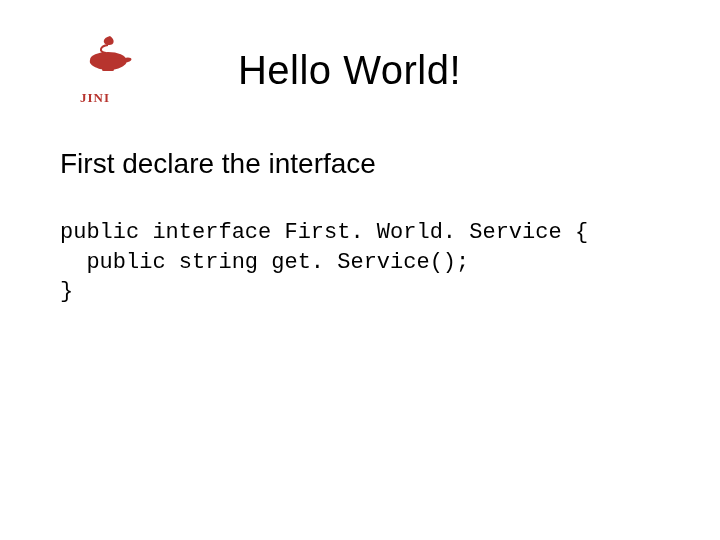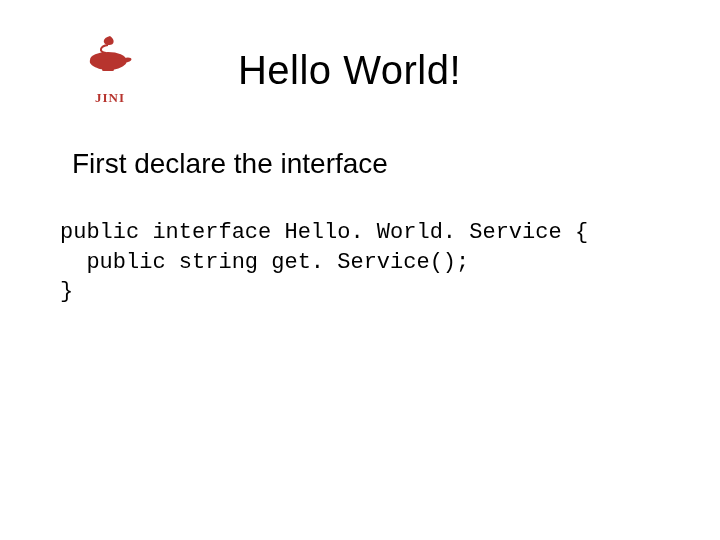--- a/index.html
+++ b/index.html
@@ -31,21 +31,21 @@
     left: 0;
     width: 699px;
     text-align: center;
     font-size: 40px;
     font-weight: 400;
     letter-spacing: 0.5px;
   }
   .subtitle {
     position: absolute;
     top: 148px;
-    left: 72px;
+    left: 60px;
     font-size: 28px;
     font-weight: 400;
   }
   .code {
     position: absolute;
     top: 218px;
     left: 60px;
     font-family: "Courier New", Courier, monospace;
     font-size: 22px;
     line-height: 1.35;
@@ -63,24 +63,24 @@
       <path d="M30 6 C22 8 22 14 28 15 C34 16 36 10 30 6 Z" fill="#b7342e"></path>
       <path d="M28 15 C20 16 18 22 26 23" stroke="#b7342e" stroke-width="2" fill="none"></path>
 
       <ellipse cx="28" cy="30" rx="18" ry="8" fill="#b7342e"></ellipse>
       <path d="M10 30 C8 36 20 40 28 40 C40 40 50 34 46 28" fill="#b7342e"></path>
 
       <path d="M44 28 C52 26 54 30 48 32 C46 33 44 31 44 28 Z" fill="#b7342e"></path>
 
       <rect x="22" y="38" width="12" height="3" rx="1.5" fill="#b7342e"></rect>
     </svg>
-    <div style="font-family: Georgia, 'Times New Roman', serif; font-size:13px; font-weight:bold; color:#b7342e; letter-spacing:1px; margin-top:-4px;text-align:center;">JINI</div>
+    <div style="font-family: Georgia, 'Times New Roman', serif; font-size:13px; font-weight:bold; color:#b7342e; letter-spacing:1px; margin-top:-4px;">JINI</div>
   </div>
 
   <div class="title">Hello World!</div>
 
   <div class="subtitle">First declare the interface</div>
 
-  <div class="code"><span>public interface Hello. World. Service {</span>
+  <div class="code"><span>public interface First. World. Service {</span>
 <span>  public string get. Service();</span>
 <span>}</span></div>
 
 </div>
 
 </body></html>

